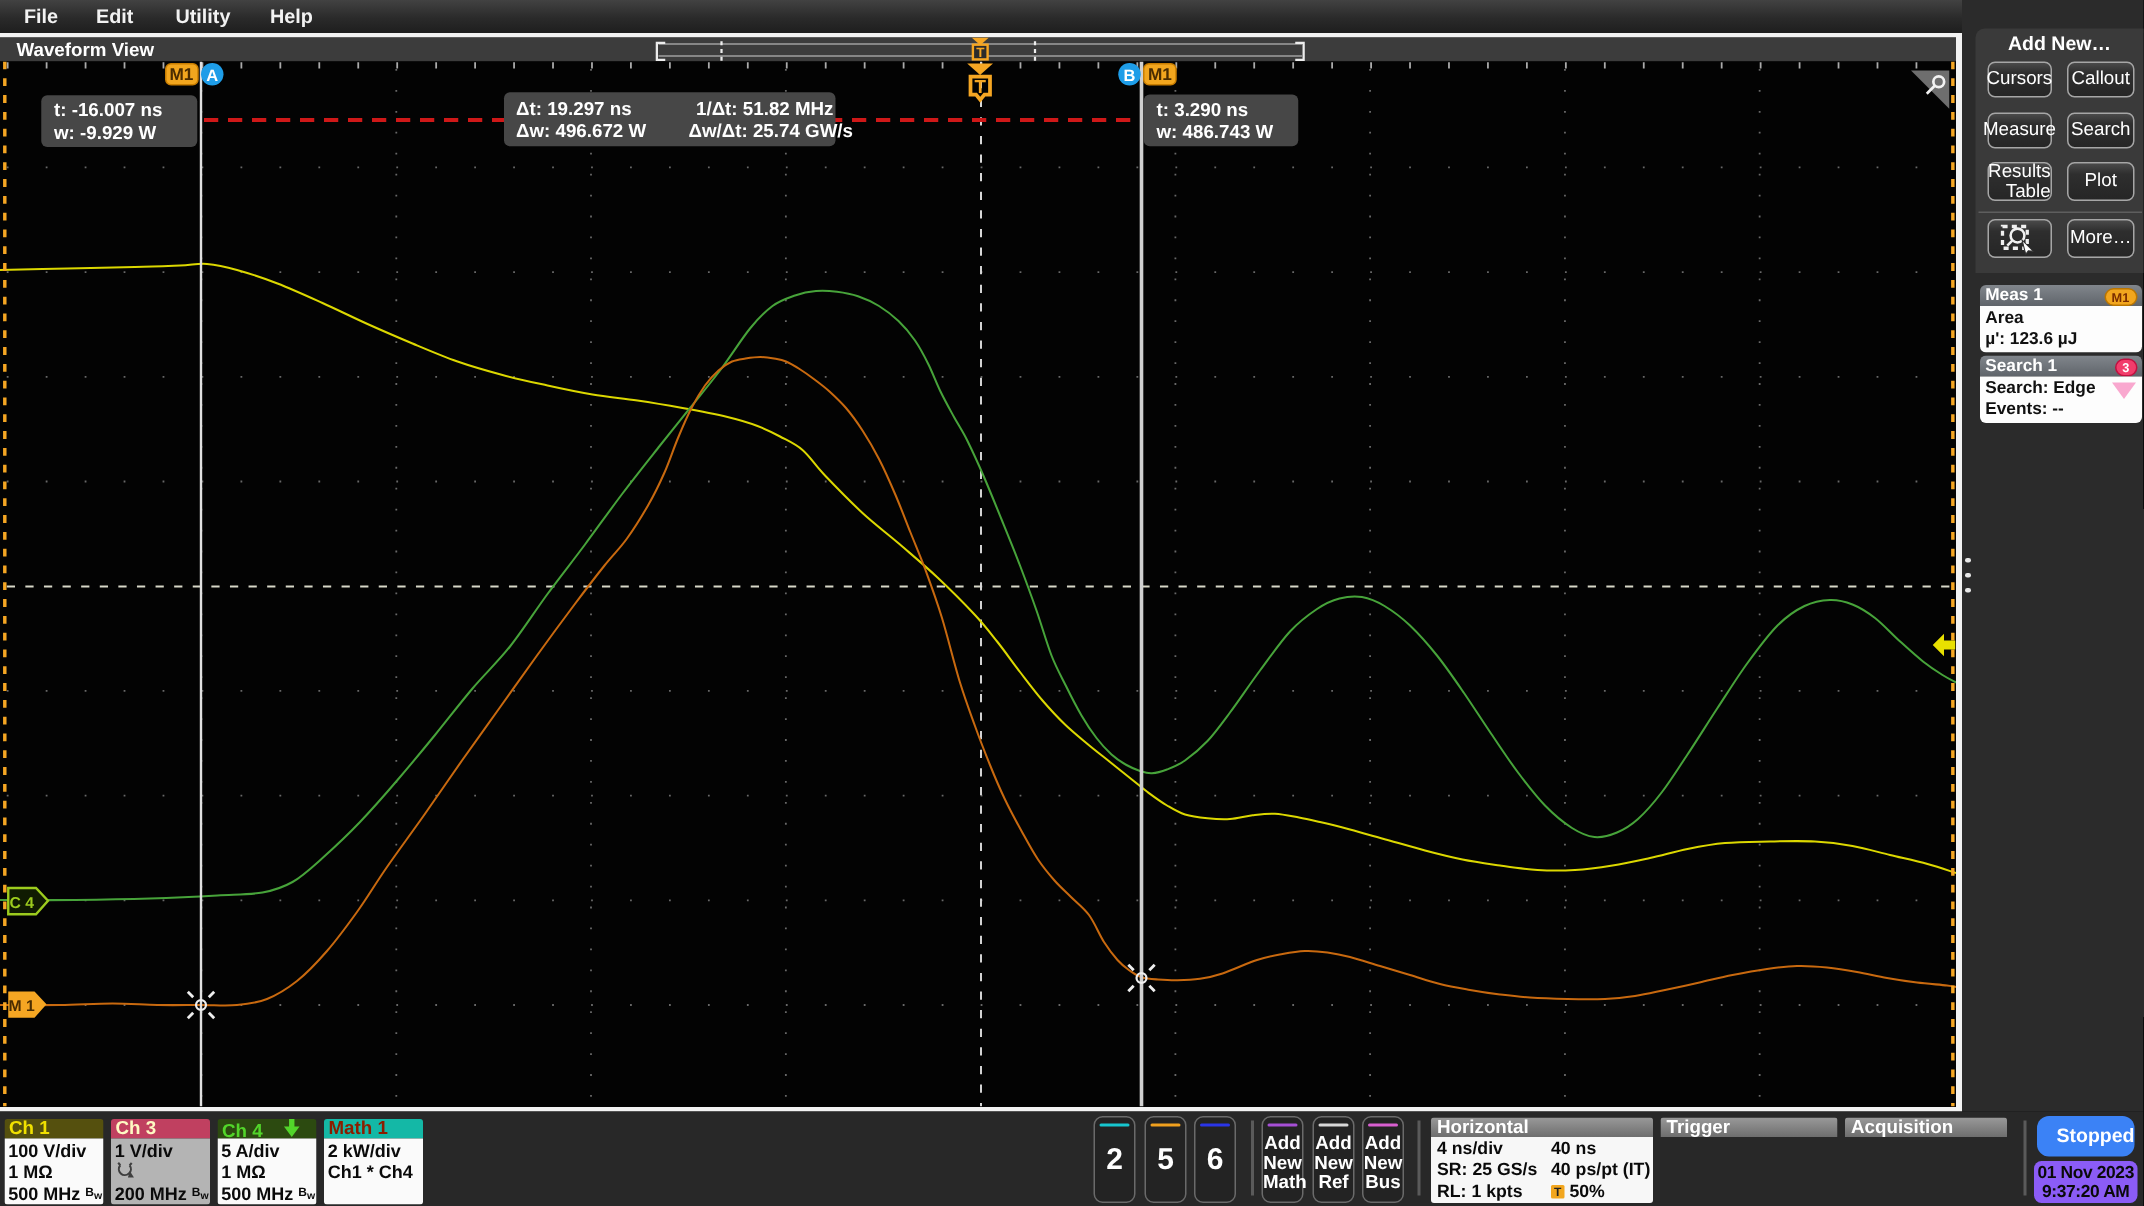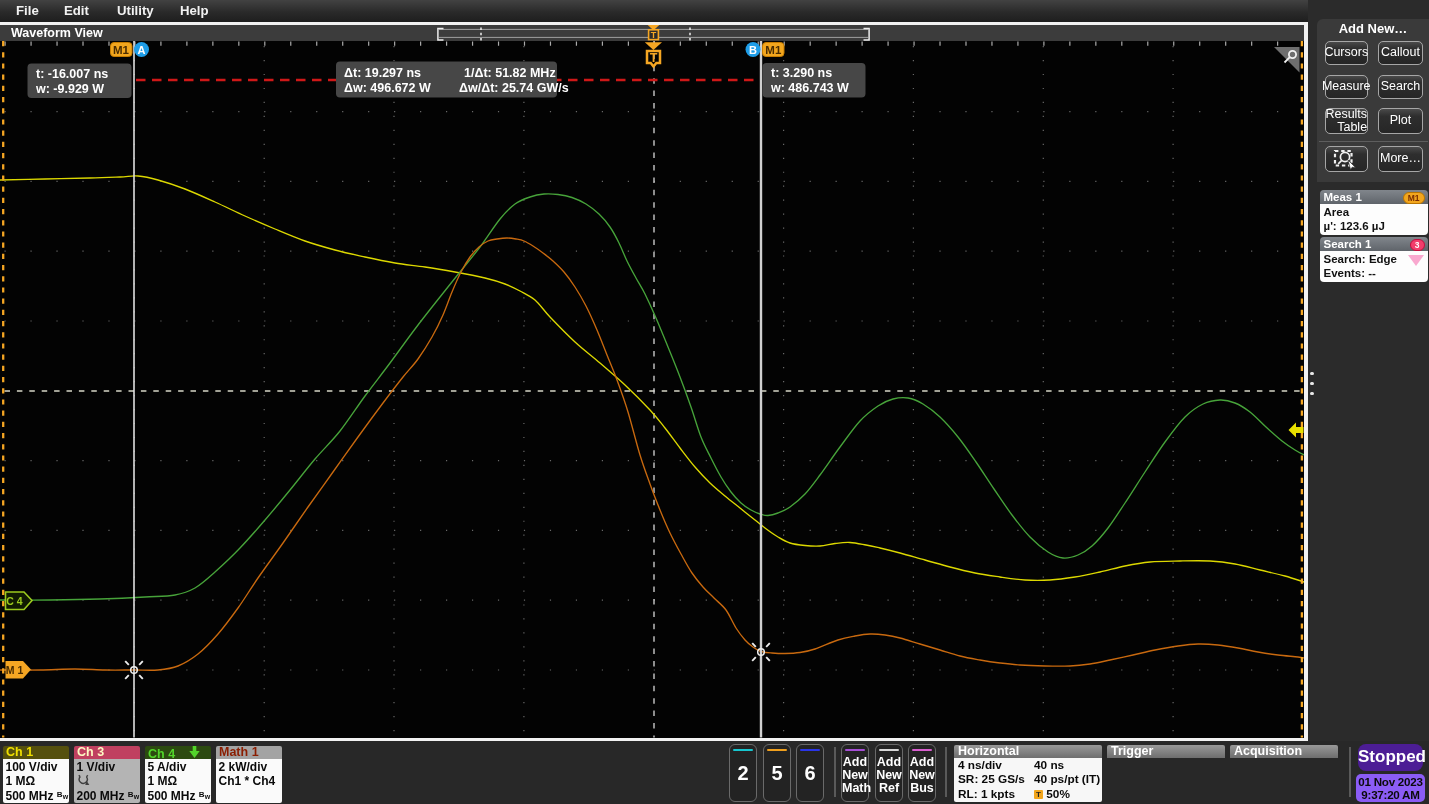--- a/index.html
+++ b/index.html
@@ -35,21 +35,21 @@
 .nbnum{font-size:20px;line-height:56px}
 .nbtxt{display:block;font-size:12.5px;line-height:13px;margin-top:11px}
 .vsep{position:absolute;top:6px;width:1.5px;height:50px;background:#5a5a5a}
 .pan{position:absolute;top:3.5px;height:57px;border-radius:2px;overflow:hidden;font-weight:bold}
 .ph{height:13.5px;background:linear-gradient(#999,#6e6e6e);color:#fff;font-size:12.5px;line-height:13px;padding:0 4px}
 .pb{height:43.5px;background:#f7f7f7;color:#0a0a0a;font-size:11.8px;padding:0 4px;white-space:nowrap}
 .prow{position:relative;line-height:14.4px;white-space:nowrap}
 .c2{position:absolute;left:76px}
 .t1badge{display:inline-block;background:#f2ee1e;border:1.4px solid #8a8a8a;border-radius:4px;color:#111;width:22px;text-align:center;font-size:11px;line-height:10px;height:11px;vertical-align:1px}
 .tico{display:inline-block;background:#f2a61e;color:#222;font-size:8px;width:9px;text-align:center;line-height:9px;border-radius:1px;vertical-align:1px}
-#stopped{position:absolute;left:1358px;top:3px;width:65px;height:27px;background:#4c1d95;border-radius:8px;color:#fff;font-weight:bold;font-size:17px;text-align:left;line-height:26px}
+#stopped{position:absolute;left:1358px;top:3px;width:65px;height:27px;background:#3b82f6;border-radius:8px;color:#fff;font-weight:bold;font-size:13px;text-align:right;line-height:26px}
 #datebox{position:absolute;left:1356px;top:33px;width:69px;height:27.5px;background:#8b5cf6;border-radius:5px;color:#0a0a0a;font-weight:bold;font-size:11.6px;letter-spacing:-0.25px;text-align:center;line-height:13.4px;padding-top:1px;white-space:nowrap}
 </style></head>
 <body>
 <div id="root">
 <div id="menubar">
       <span style="left:16px">File</span>
       <span style="left:64px">Edit</span>
       <span style="left:117px">Utility</span>
       <span style="left:180px">Help</span>
     </div>
@@ -242,21 +242,21 @@
         <div class="chh" style="background:#2c4a10;color:#52d52a">Ch 4<svg width="11" height="12" viewBox="0 0 11 12" style="margin-left:14px">
             <path d="M3.7,0 h3.6 v5 h3.4 l-5.2,7 l-5.2,-7 h3.4 z" fill="#52d52a"></path>
           </svg></div>
         <div class="chb" style="background:#fafafa">
           <div>5 A/div</div>
           <div>1 MΩ</div>
           <div>500 MHz <span class="bw">B<i>w</i></span></div>
         </div>
       </div>
 <div class="ch" style="left:216px">
-        <div class="chh" style="background:#a3a3a3;color:#8b1d00">Math 1</div>
+        <div class="chh" style="background:#14b8a6;color:#8b1d00">Math 1</div>
         <div class="chb" style="background:#fafafa">
           <div>2 kW/div</div>
           <div>Ch1 * Ch4</div>
           <div></div>
         </div>
       </div>
 <div class="nb" style="left:729px"><b class="stripe" style="background:#17c6cf"></b><span class="nbnum">2</span></div>
 <div class="nb" style="left:763px"><b class="stripe" style="background:#f0a01e"></b><span class="nbnum">5</span></div>
 <div class="nb" style="left:796px"><b class="stripe" style="background:#2a35e8"></b><span class="nbnum">6</span></div>
 <div class="vsep" style="left:834px"></div>

